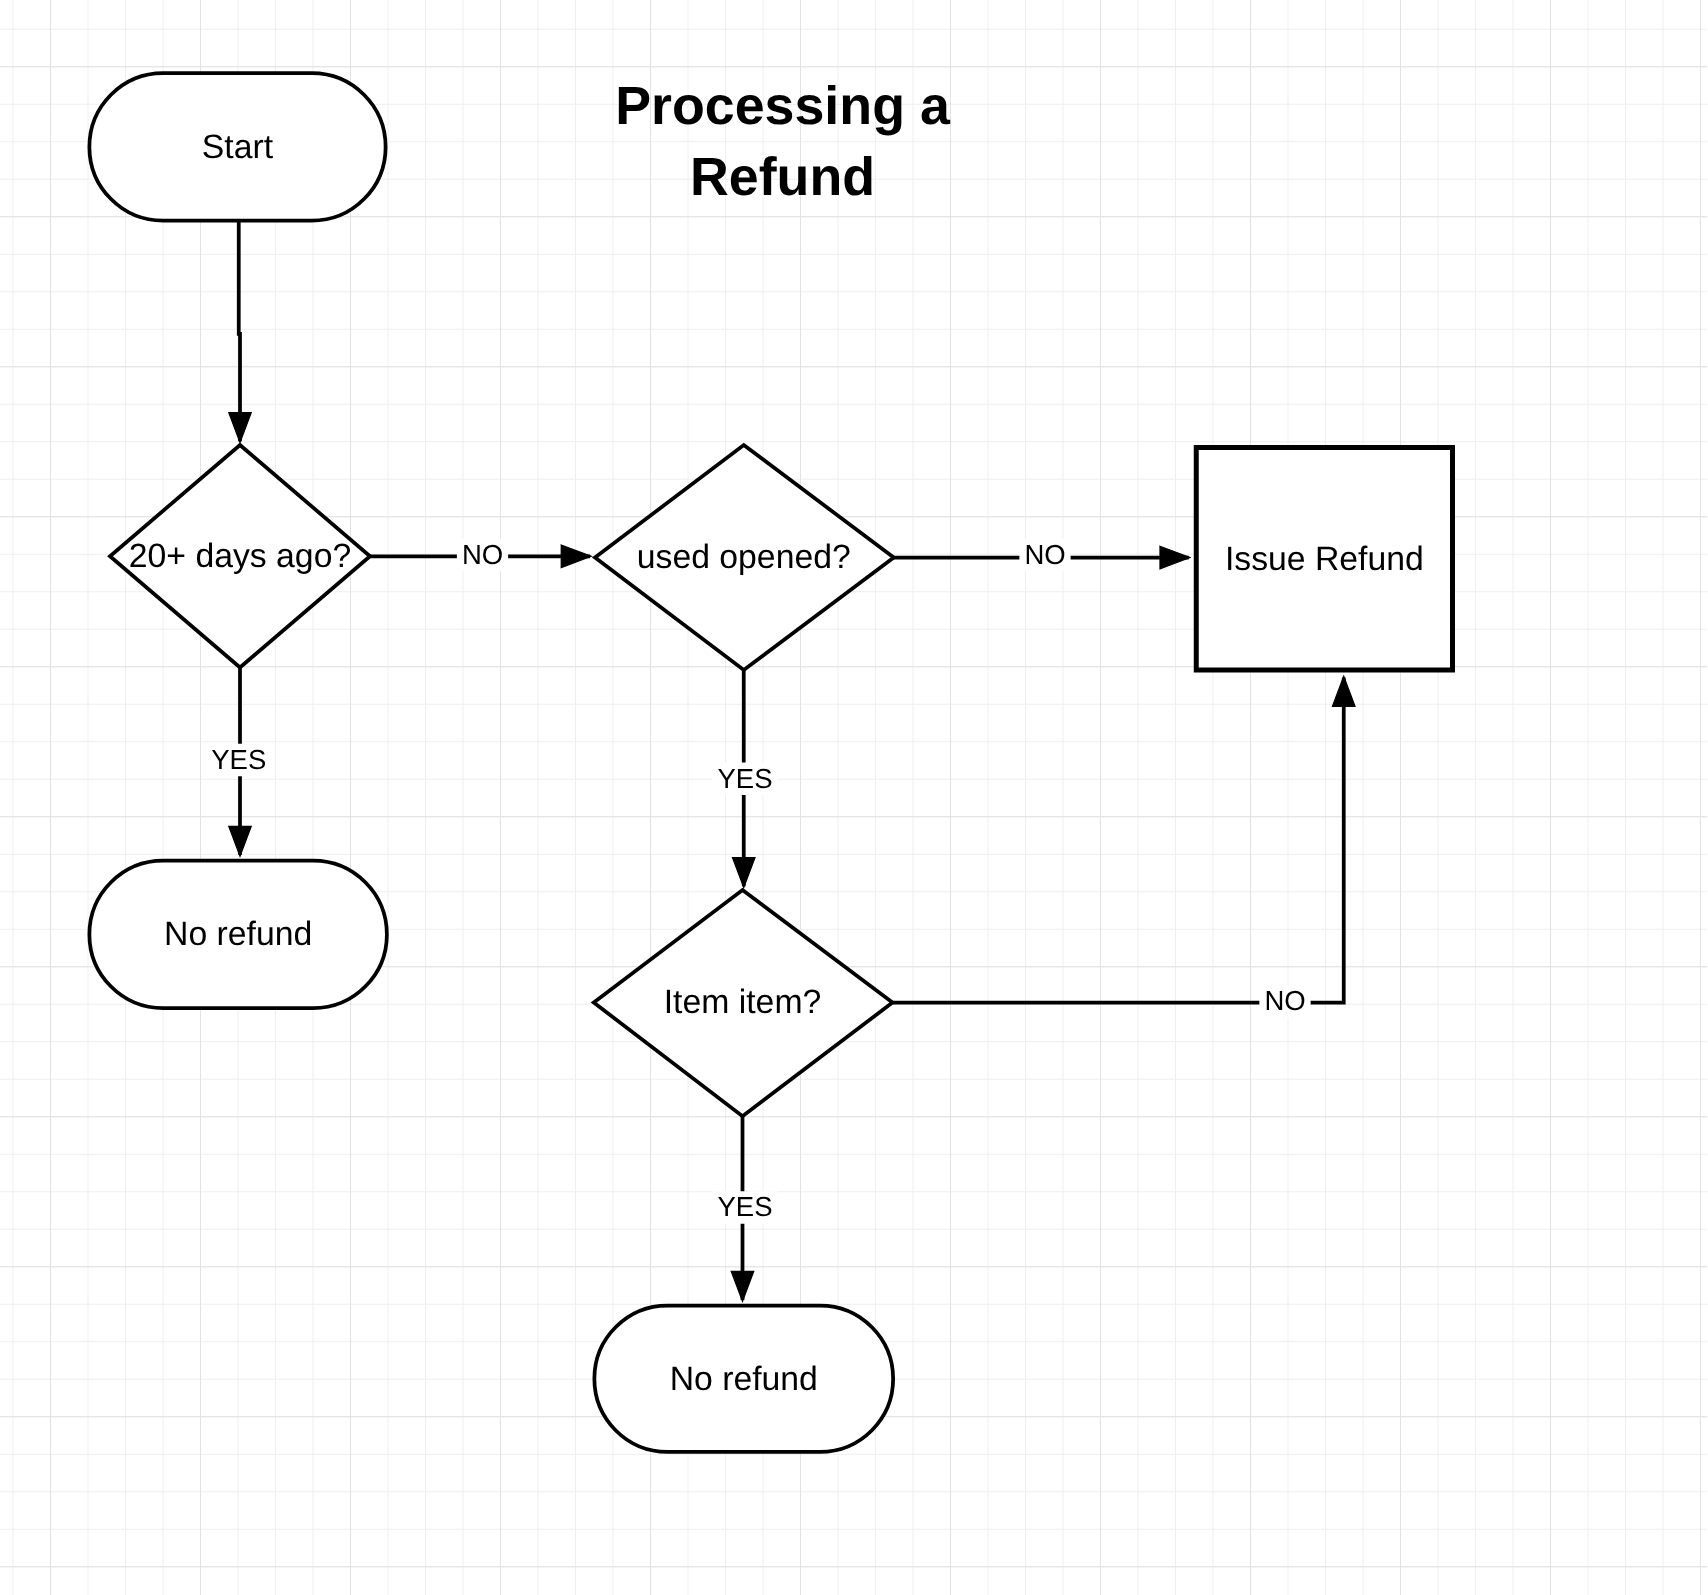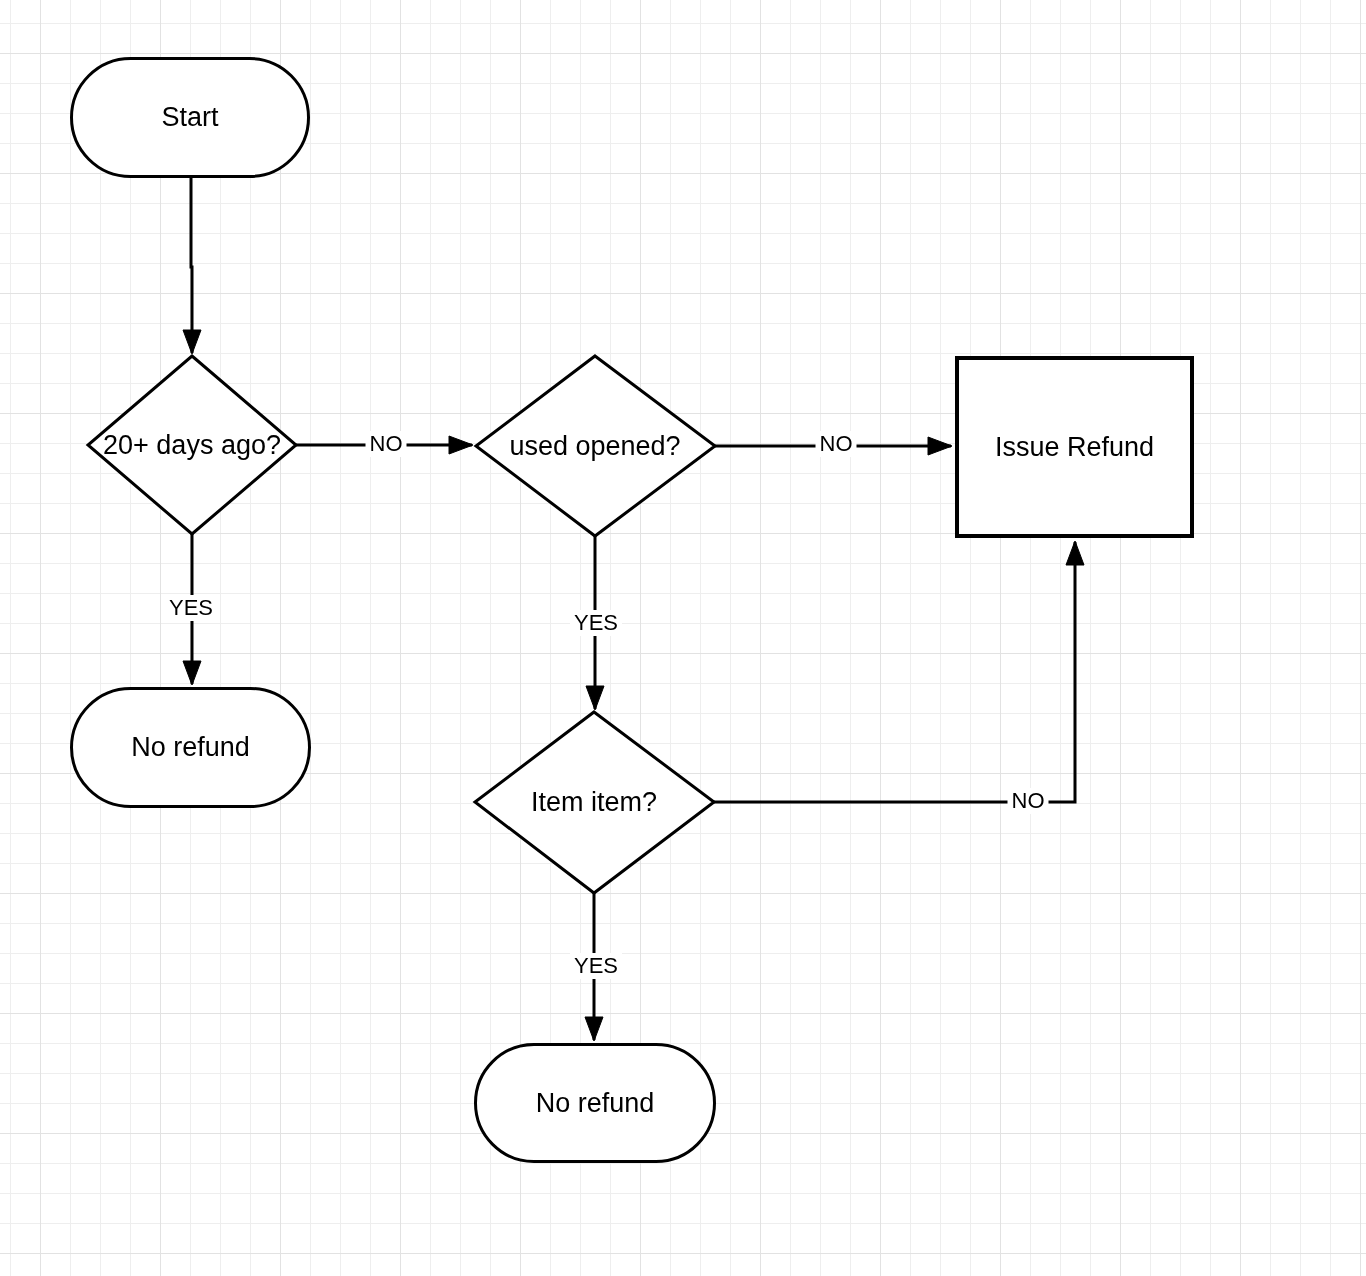--- a/index.html
+++ b/index.html
@@ -104,34 +104,38 @@
     <path d="M 715 446 L 951 446" marker-end="url(#arrowhead)"></path>
     <path d="M 595 536 L 595 709" marker-end="url(#arrowhead)"></path>
     <path d="M 714 802 L 1075 802 L 1075 542" marker-end="url(#arrowhead)"></path>
     <path d="M 594 893 L 594 1040" marker-end="url(#arrowhead)"></path>
 
     <polygon class="diamond" points="192,356 296,445 192,534 88,445"></polygon>
     <polygon class="diamond" points="595,356 715,446 595,536 476,446"></polygon>
     <polygon class="diamond" points="594,712 714,802 594,893 475,802"></polygon>
   </svg>
 
+  <div class="diagram-title">
+    <div>Processing a</div>
+    <div>Refund</div>
+  </div>
 
   <div class="node terminator" style="left:70px; top:57px; width:240px; height:121px;">
     <span>Start</span>
   </div>
 
   <div class="diamond-label" style="left:192px; top:445px;">
     <span>20+ days ago?</span>
   </div>
 
   <div class="diamond-label" style="left:595px; top:446px;">
     <span>used opened?</span>
   </div>
 
-  <div class="node process" style="left:955px; top:356px; width:239px; height:182px;">
+  <div class="node process" style="left:955px; top:356px; width:209px; height:182px;">
     <span>Issue Refund</span>
   </div>
 
   <div class="node terminator" style="left:70px; top:687px; width:241px; height:121px;">
     <span>No refund</span>
   </div>
 
   <div class="diamond-label" style="left:594px; top:802px;">
     <span>Item item?</span>
   </div>

